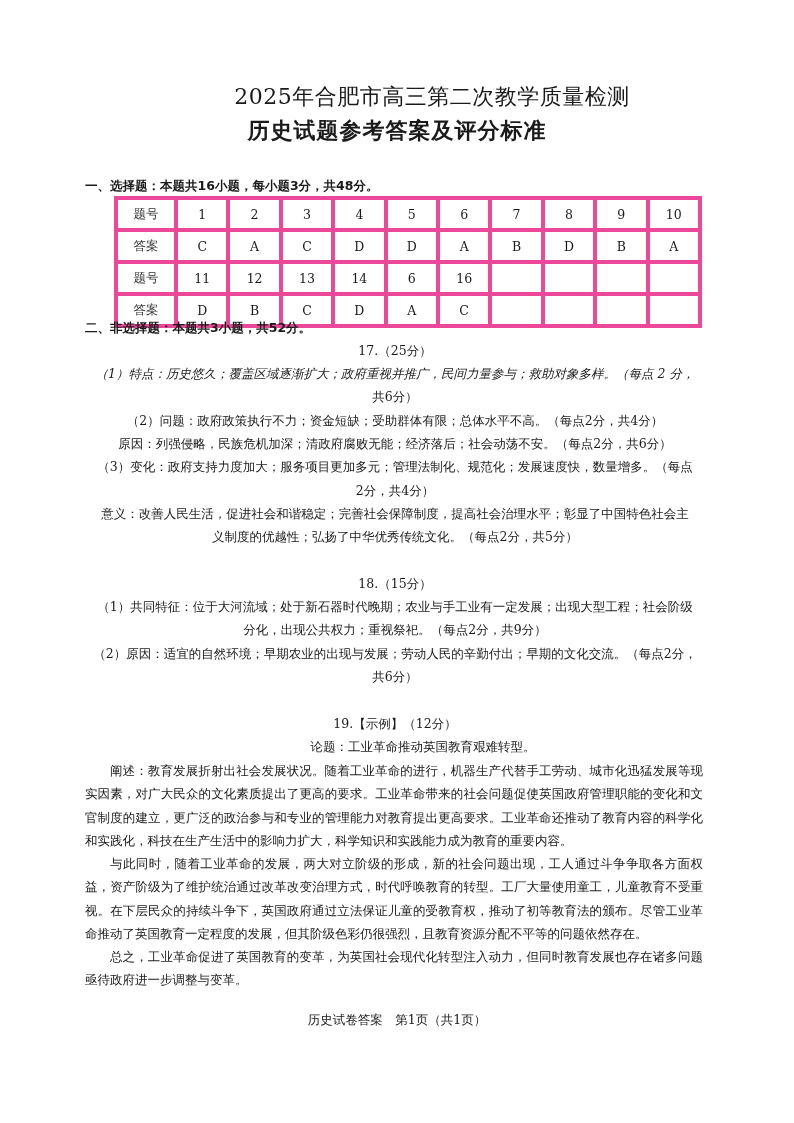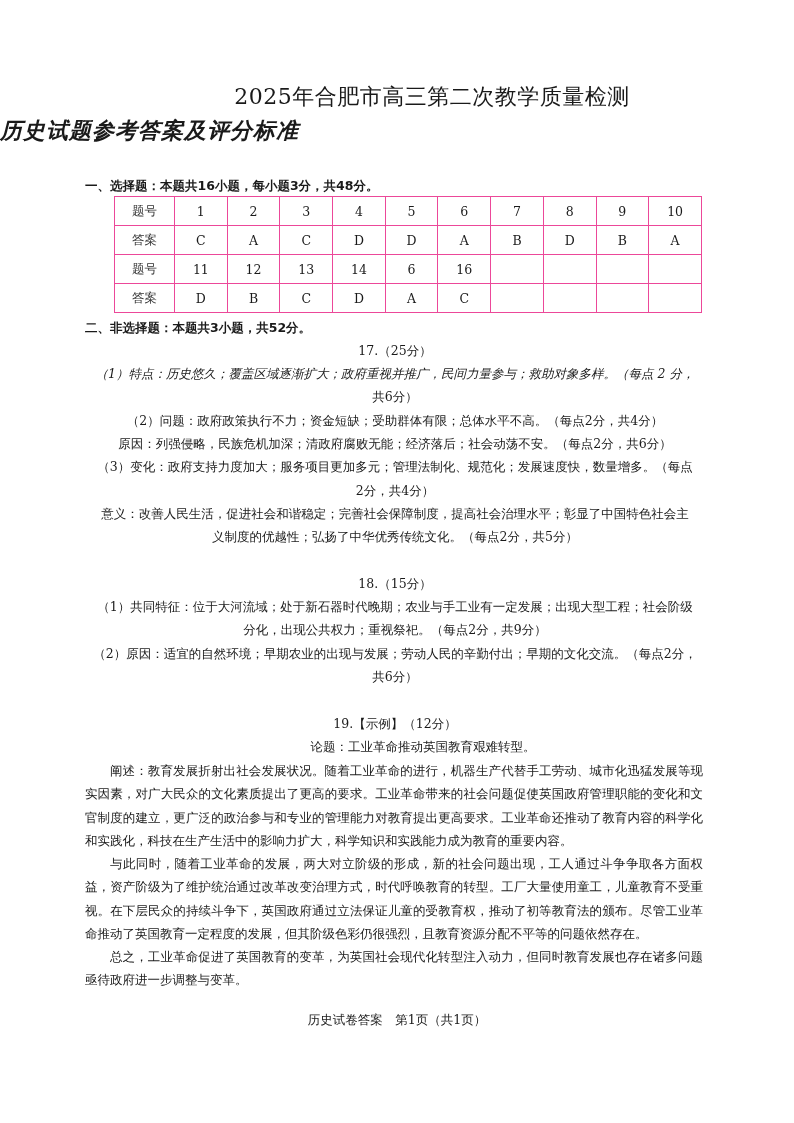--- a/index.html
+++ b/index.html
@@ -1,25 +1,25 @@
 <!DOCTYPE html>
 <html><head>
 <meta charset="utf-8">
 <style>
   html, body { margin: 0; padding: 0; background: #ffffff; }
   body { width: 794px; height: 1123px; position: relative; overflow: hidden;
     font-family: "DejaVu Serif", "Liberation Serif", serif; color: #1a1a1a; }
   .title1 { position: absolute; top: 82px; left: 0; width: 794px; text-align: center;
     font-size: 22px; letter-spacing: 0.5px; font-family: "DejaVu Serif", "Liberation Serif", serif; margin-left: 35px; }
-  .title2 { position: absolute; top: 116px; left: 0; width: 794px; text-align: left;
-    font-size: 22px; font-weight: bold; letter-spacing: 1px; font-family: "DejaVu Sans", "Liberation Sans", sans-serif; font-style: italic; }
+  .title2 { position: absolute; top: 116px; left: 0; width: 794px; text-align: center;
+    font-size: 22px; font-weight: bold; letter-spacing: 1px; font-family: "DejaVu Sans", "Liberation Sans", sans-serif; }
   .sec { position: absolute; left: 85px; font-size: 12.5px; font-weight: bold;
     font-family: "DejaVu Sans", "Liberation Sans", sans-serif; }
   table.ans { position: absolute; top: 196px; left: 114px; width: 588px; border-collapse: collapse; table-layout: fixed; }
-  table.ans td { border: 1px solid #ec4899; height: 28px; text-align: center; font-size: 12.5px; padding: 0; }
+  table.ans td { border: 4px solid #ec4899; height: 28px; text-align: center; font-size: 12.5px; padding: 0; }
   table.ans td.hd { color: #333; }
   .line { position: absolute; left: 85px; width: 620px; font-size: 12.5px; line-height: 22px; white-space: nowrap; text-align: center; }
   .para { position: absolute; left: 85px; width: 618px; font-size: 12.5px; line-height: 23.3px; text-align: justify; text-indent: 2em; }
   .footer { position: absolute; top: 1012px; left: 0; width: 794px; text-align: center; font-size: 12.5px; }
 </style>
 </head>
 <body>
 
 <div class="title1">2025年合肥市高三第二次教学质量检测</div>
 <div class="title2">历史试题参考答案及评分标准</div>

